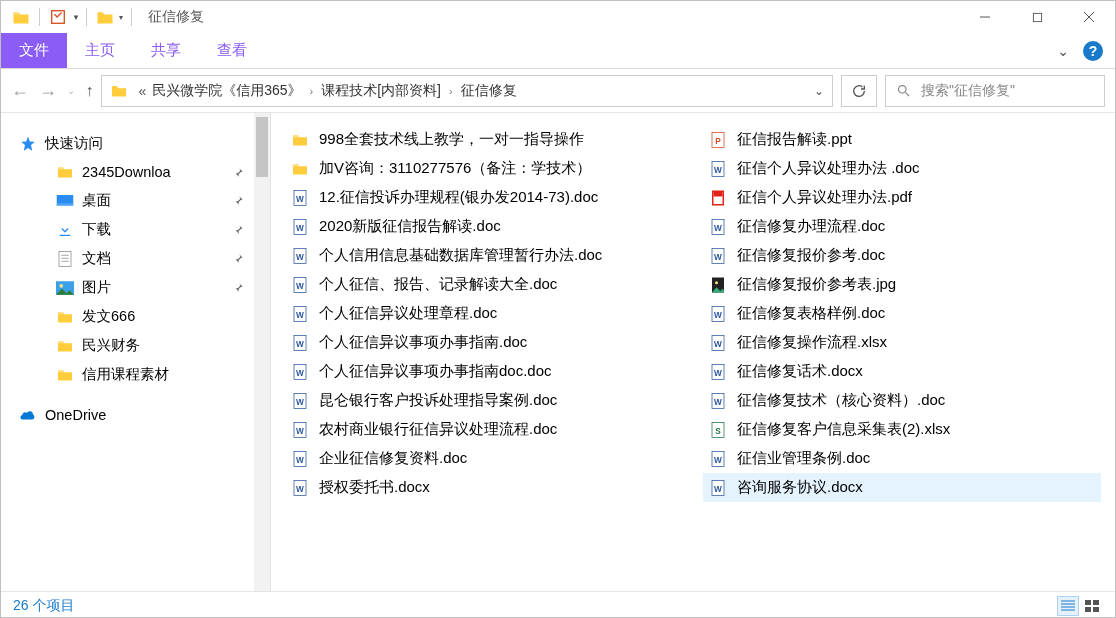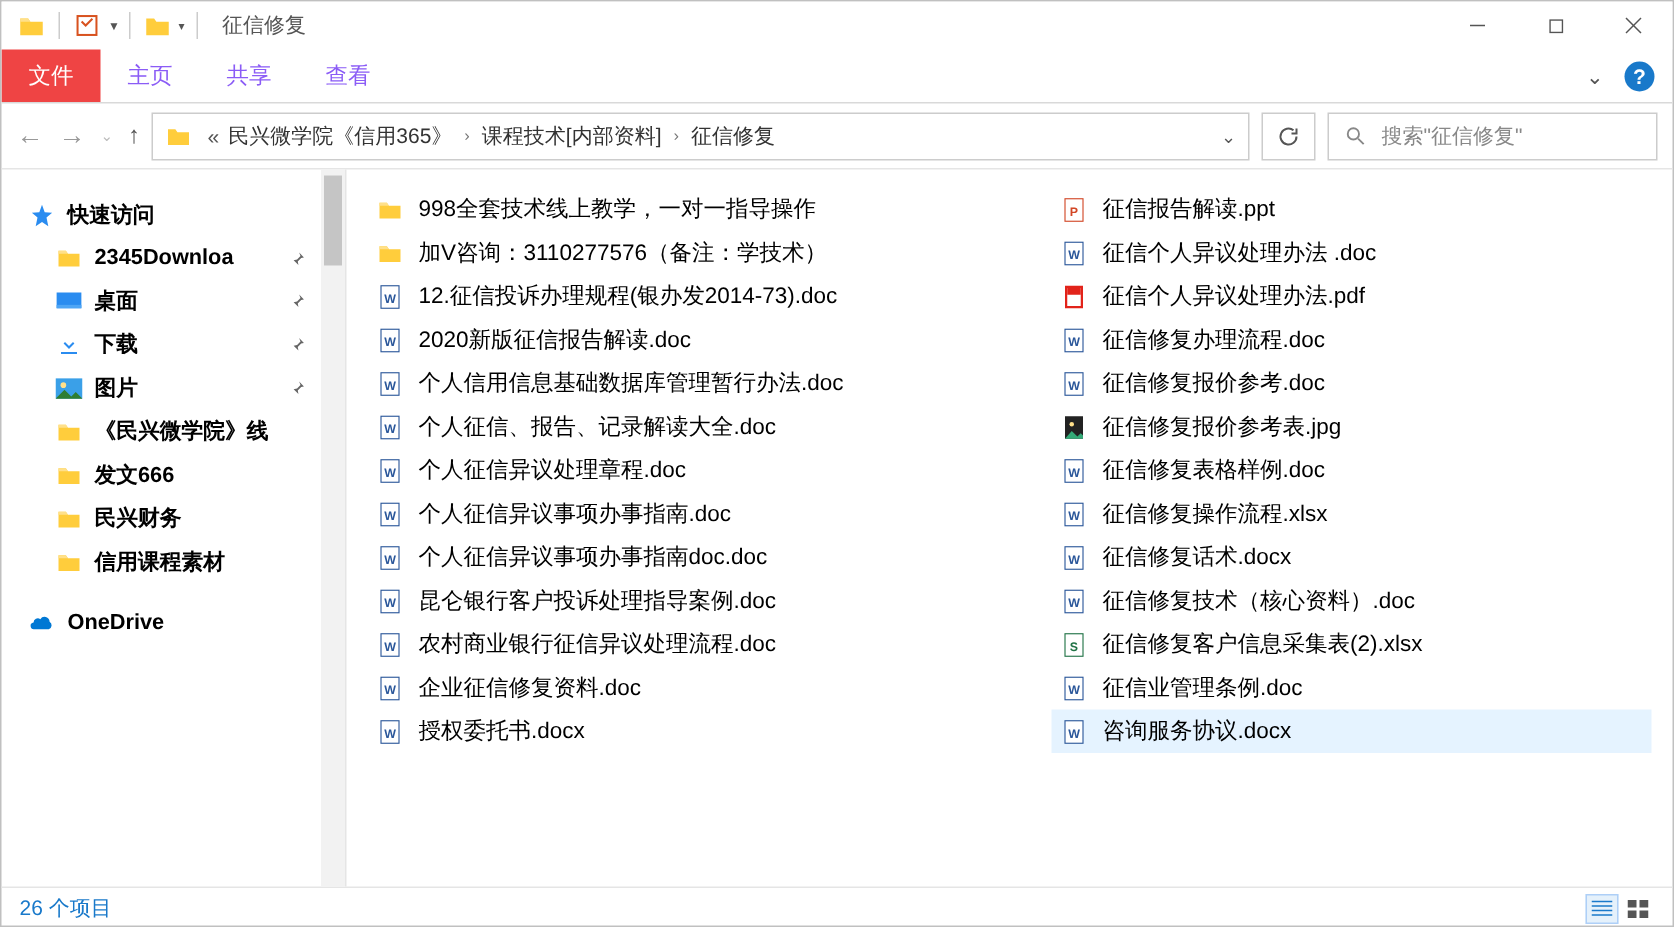--- a/index.html
+++ b/index.html
@@ -60,21 +60,21 @@
       border-bottom: 1px solid #d9d9d9;
     }
     .ribbon .tab {
       padding: 0 18px;
       display:flex;
       align-items:center;
       font-size: 15px;
       color:#8b5cf6;
     }
     .ribbon .tab.file {
-      background:#ef4444;
+      background:#8b5cf6;
       color:#fff;
     }
     .ribbon .right-side {
       margin-left:auto;
       display:flex;
       align-items:center;
       padding-right:12px;
       gap:14px;
     }
     .ribbon .help-icon {
@@ -122,43 +122,42 @@
       color:#888;
       gap:10px;
     }
 
     
     .main {
       display:flex;
       height: calc(618px - 32px - 36px - 44px - 28px);
     }
     .sidebar {
-      width: 230px;
+      width: 270px;
       border-right:1px solid #e5e5e5;
       overflow-y:auto;
       padding-top:10px;
       position:relative;
-      font-weight:bold;
     }
     .sidebar .scrollbar-track {
       position:absolute; right:0; top:0; width:16px; height:100%;
       background:#f2f2f2;
     }
     .sidebar .scrollbar-thumb {
       position:absolute; right:2px; top:4px; width:12px; height:60px;
       background:#c5c5c5; border-radius:0;
     }
     .tree-item {
       display:flex; align-items:center;
       padding: 5px 4px 5px 18px;
       gap:8px;
       font-size:14.5px;
       white-space:nowrap;
     }
-    .tree-item.child { padding-left: 36px; }
+    .tree-item.child { padding-left: 55px; }
     .tree-item .pin {
       margin-left:auto; color:#777; font-size:12px;
       padding-right:22px;
     }
     .tree-item .ico { width:18px;height:18px; display:flex;align-items:center;justify-content:center; font-size:14px;}
     .tree-item .ico.star { color:#2a8cf0; }
     .tree-item .ico.folder { color:#ffcd3c; }
     .tree-item .ico.desktop { color:#2a8cf0; }
     .tree-item .ico.download { color:#2a8cf0; }
     .tree-item .ico.docs { color:#666; }
@@ -368,42 +367,49 @@
             </svg>
           </span>
           <span>下载</span>
           <span class="pin">
             <svg width="11" height="11" viewBox="0 0 24 24">
               <path fill="#666" d="M14 3l7 7-4 1-5 5 1 5-7-7 5-1 5-5z"></path>
             </svg>
           </span>
         </div>
         <div class="tree-item child">
+          <span class="ico docs">
+            <svg width="16" height="18" viewBox="0 0 20 24">
+              <rect x="2" y="2" width="16" height="20" fill="#fff" stroke="#888"></rect>
+              <line x1="5" y1="7" x2="15" y2="7" stroke="#888"></line>
+              <line x1="5" y1="11" x2="15" y2="11" stroke="#888"></line>
+              <line x1="5" y1="15" x2="15" y2="15" stroke="#888"></line>
+            </svg>
+          </span>
+          <span>文档</span>
+          <span class="pin">
+            <svg width="11" height="11" viewBox="0 0 24 24">
+              <path fill="#666" d="M14 3l7 7-4 1-5 5 1 5-7-7 5-1 5-5z"></path>
+            </svg>
+          </span>
+        </div>
+        <div class="tree-item child">
           <span class="ico pics">
             <svg viewBox="0 0 24 18">
               <rect x="0" y="0" width="24" height="18" fill="#3aa0e8"></rect>
               <circle cx="7" cy="6" r="2.5" fill="#ffe08a"></circle>
               <path fill="#2e7d32" d="M0 18l8-8 6 6 4-4 6 6v0H0z"></path>
             </svg>
           </span>
           <span>图片</span>
           <span class="pin">
             <svg width="11" height="11" viewBox="0 0 24 24">
               <path fill="#666" d="M14 3l7 7-4 1-5 5 1 5-7-7 5-1 5-5z"></path>
             </svg>
           </span>
-        </div>
-        <div class="tree-item child">
-          <span class="ico folder">
-            <svg viewBox="0 0 24 20">
-              <path fill="#ffcd3c" d="M2 3h7l2 3h11v12H2z"></path>
-              <path fill="#ffe08a" d="M2 3h7l2 3H2z"></path>
-            </svg>
-          </span>
-          <span>《民兴微学院》线</span>
         </div>
         <div class="tree-item child">
           <span class="ico folder">
             <svg viewBox="0 0 24 20">
               <path fill="#ffcd3c" d="M2 3h7l2 3h11v12H2z"></path>
               <path fill="#ffe08a" d="M2 3h7l2 3H2z"></path>
             </svg>
           </span>
           <span>发文666</span>
         </div>

